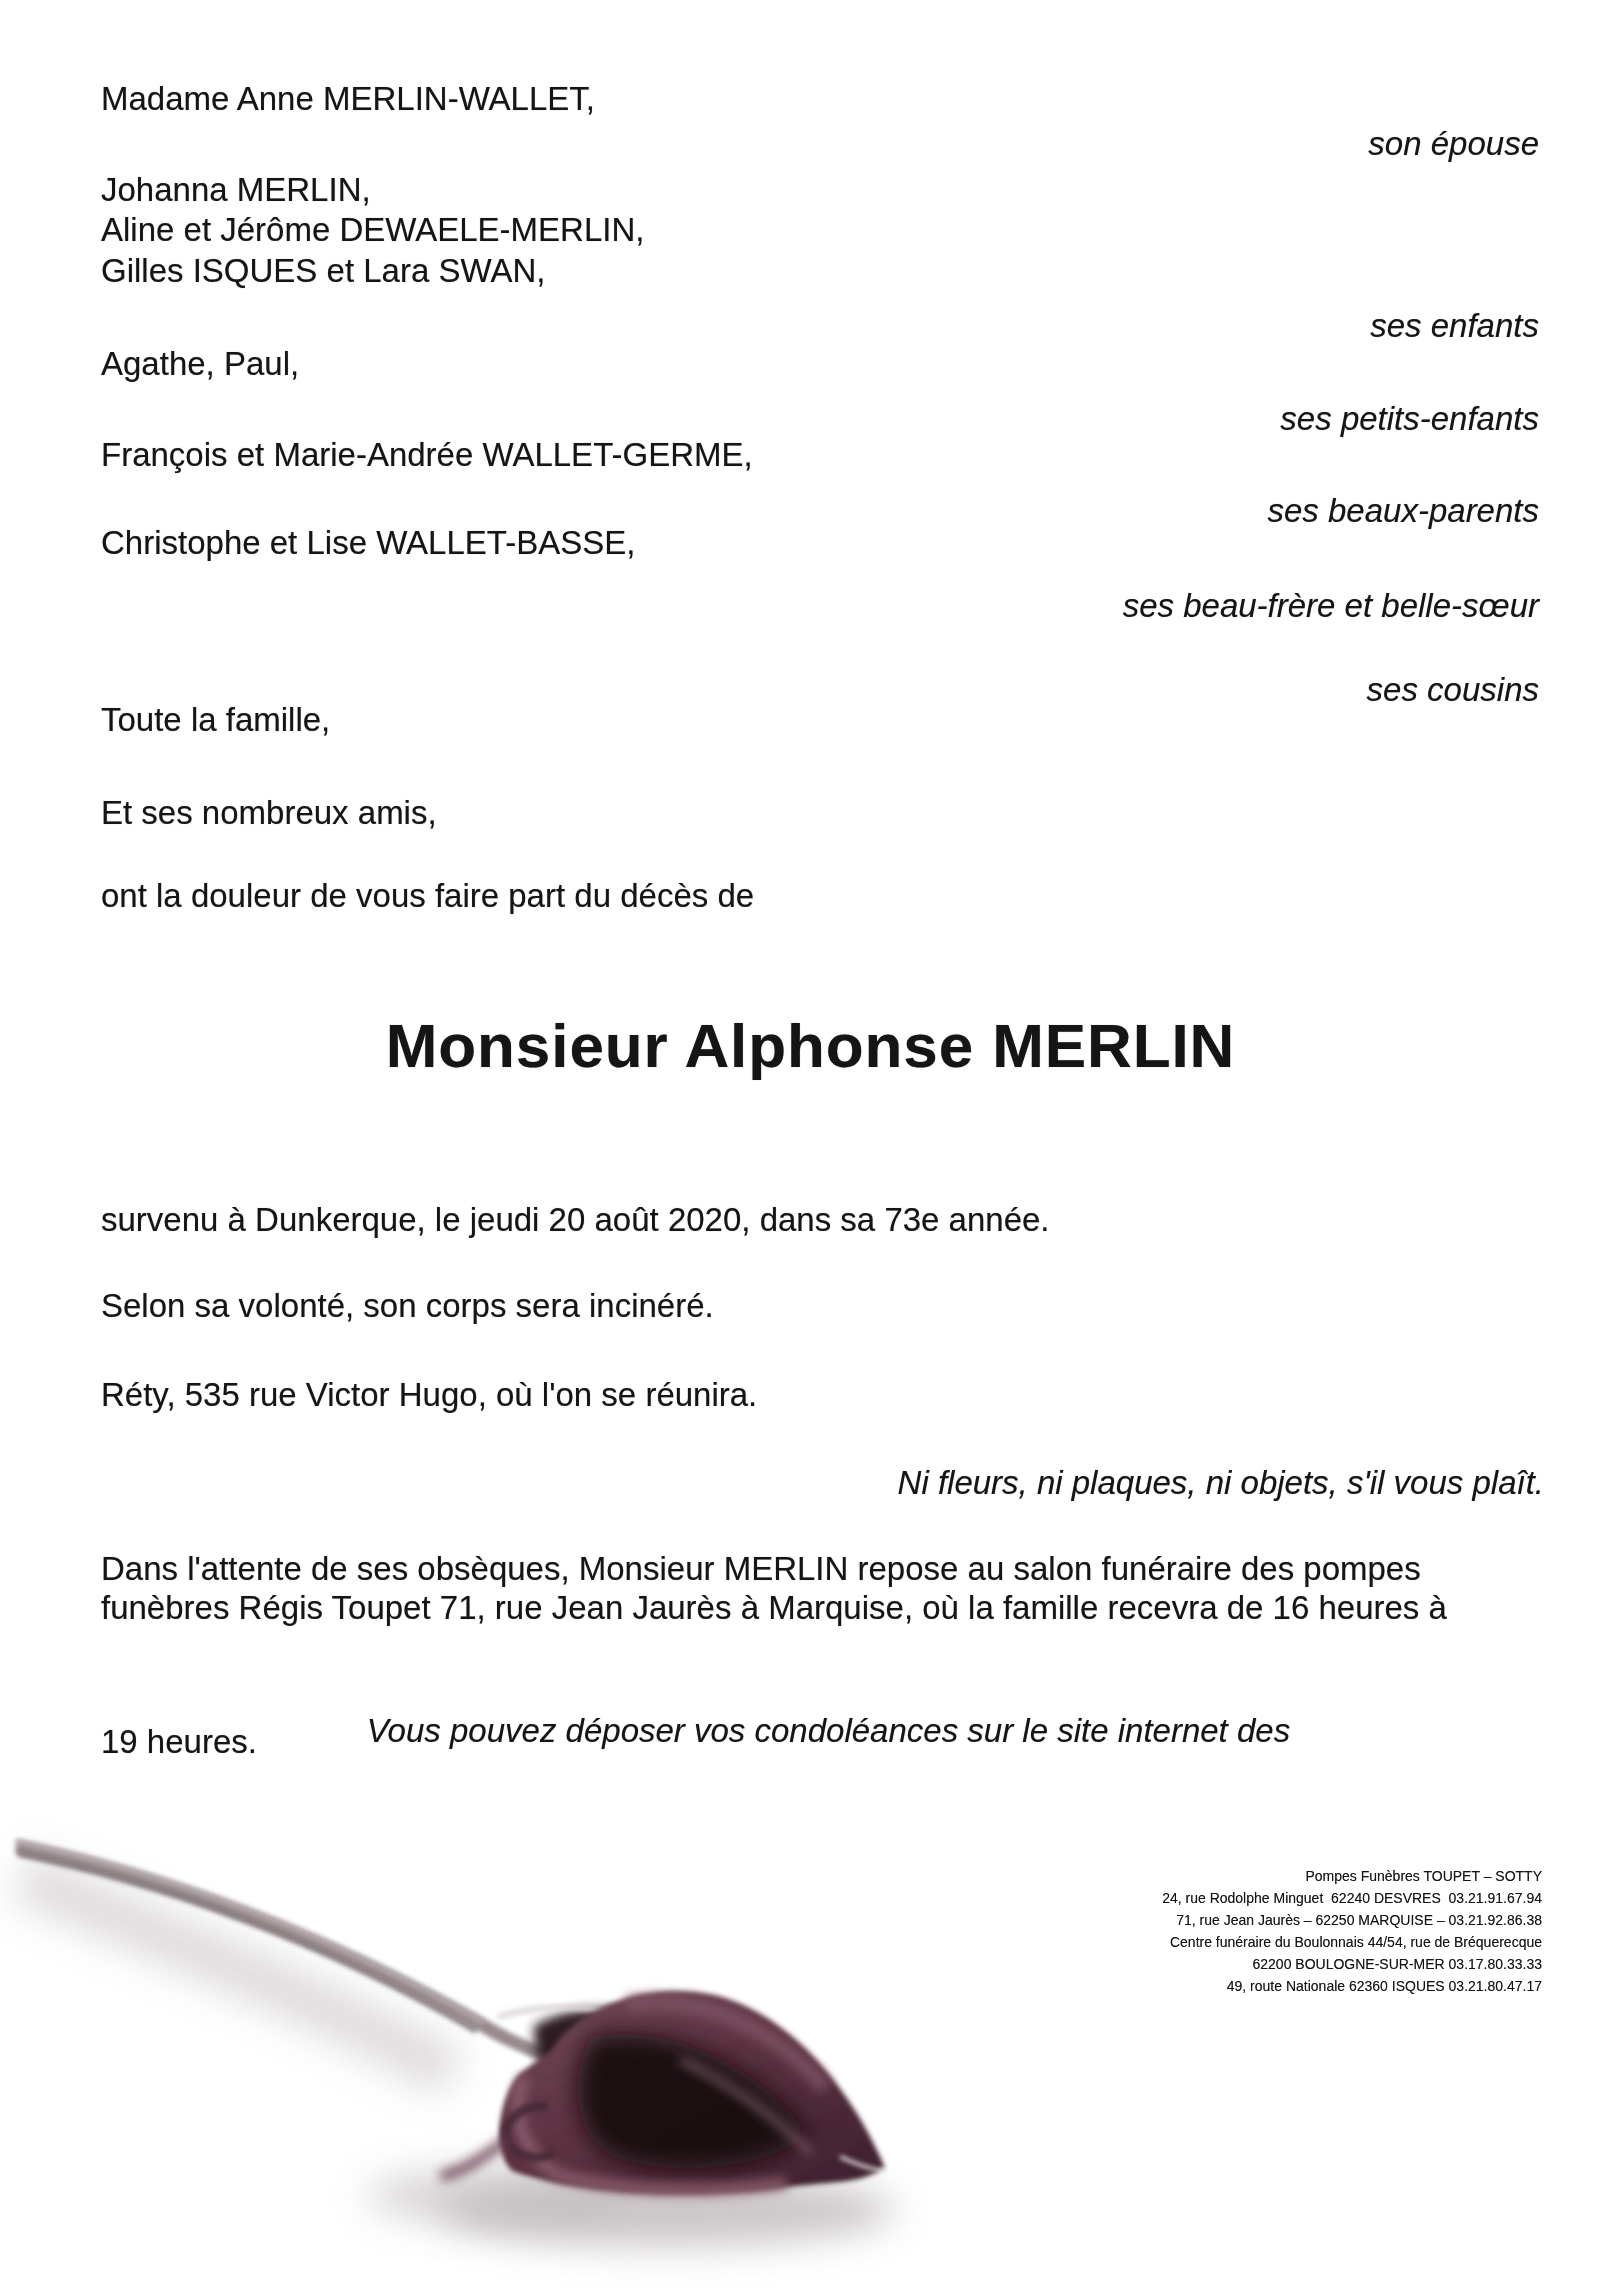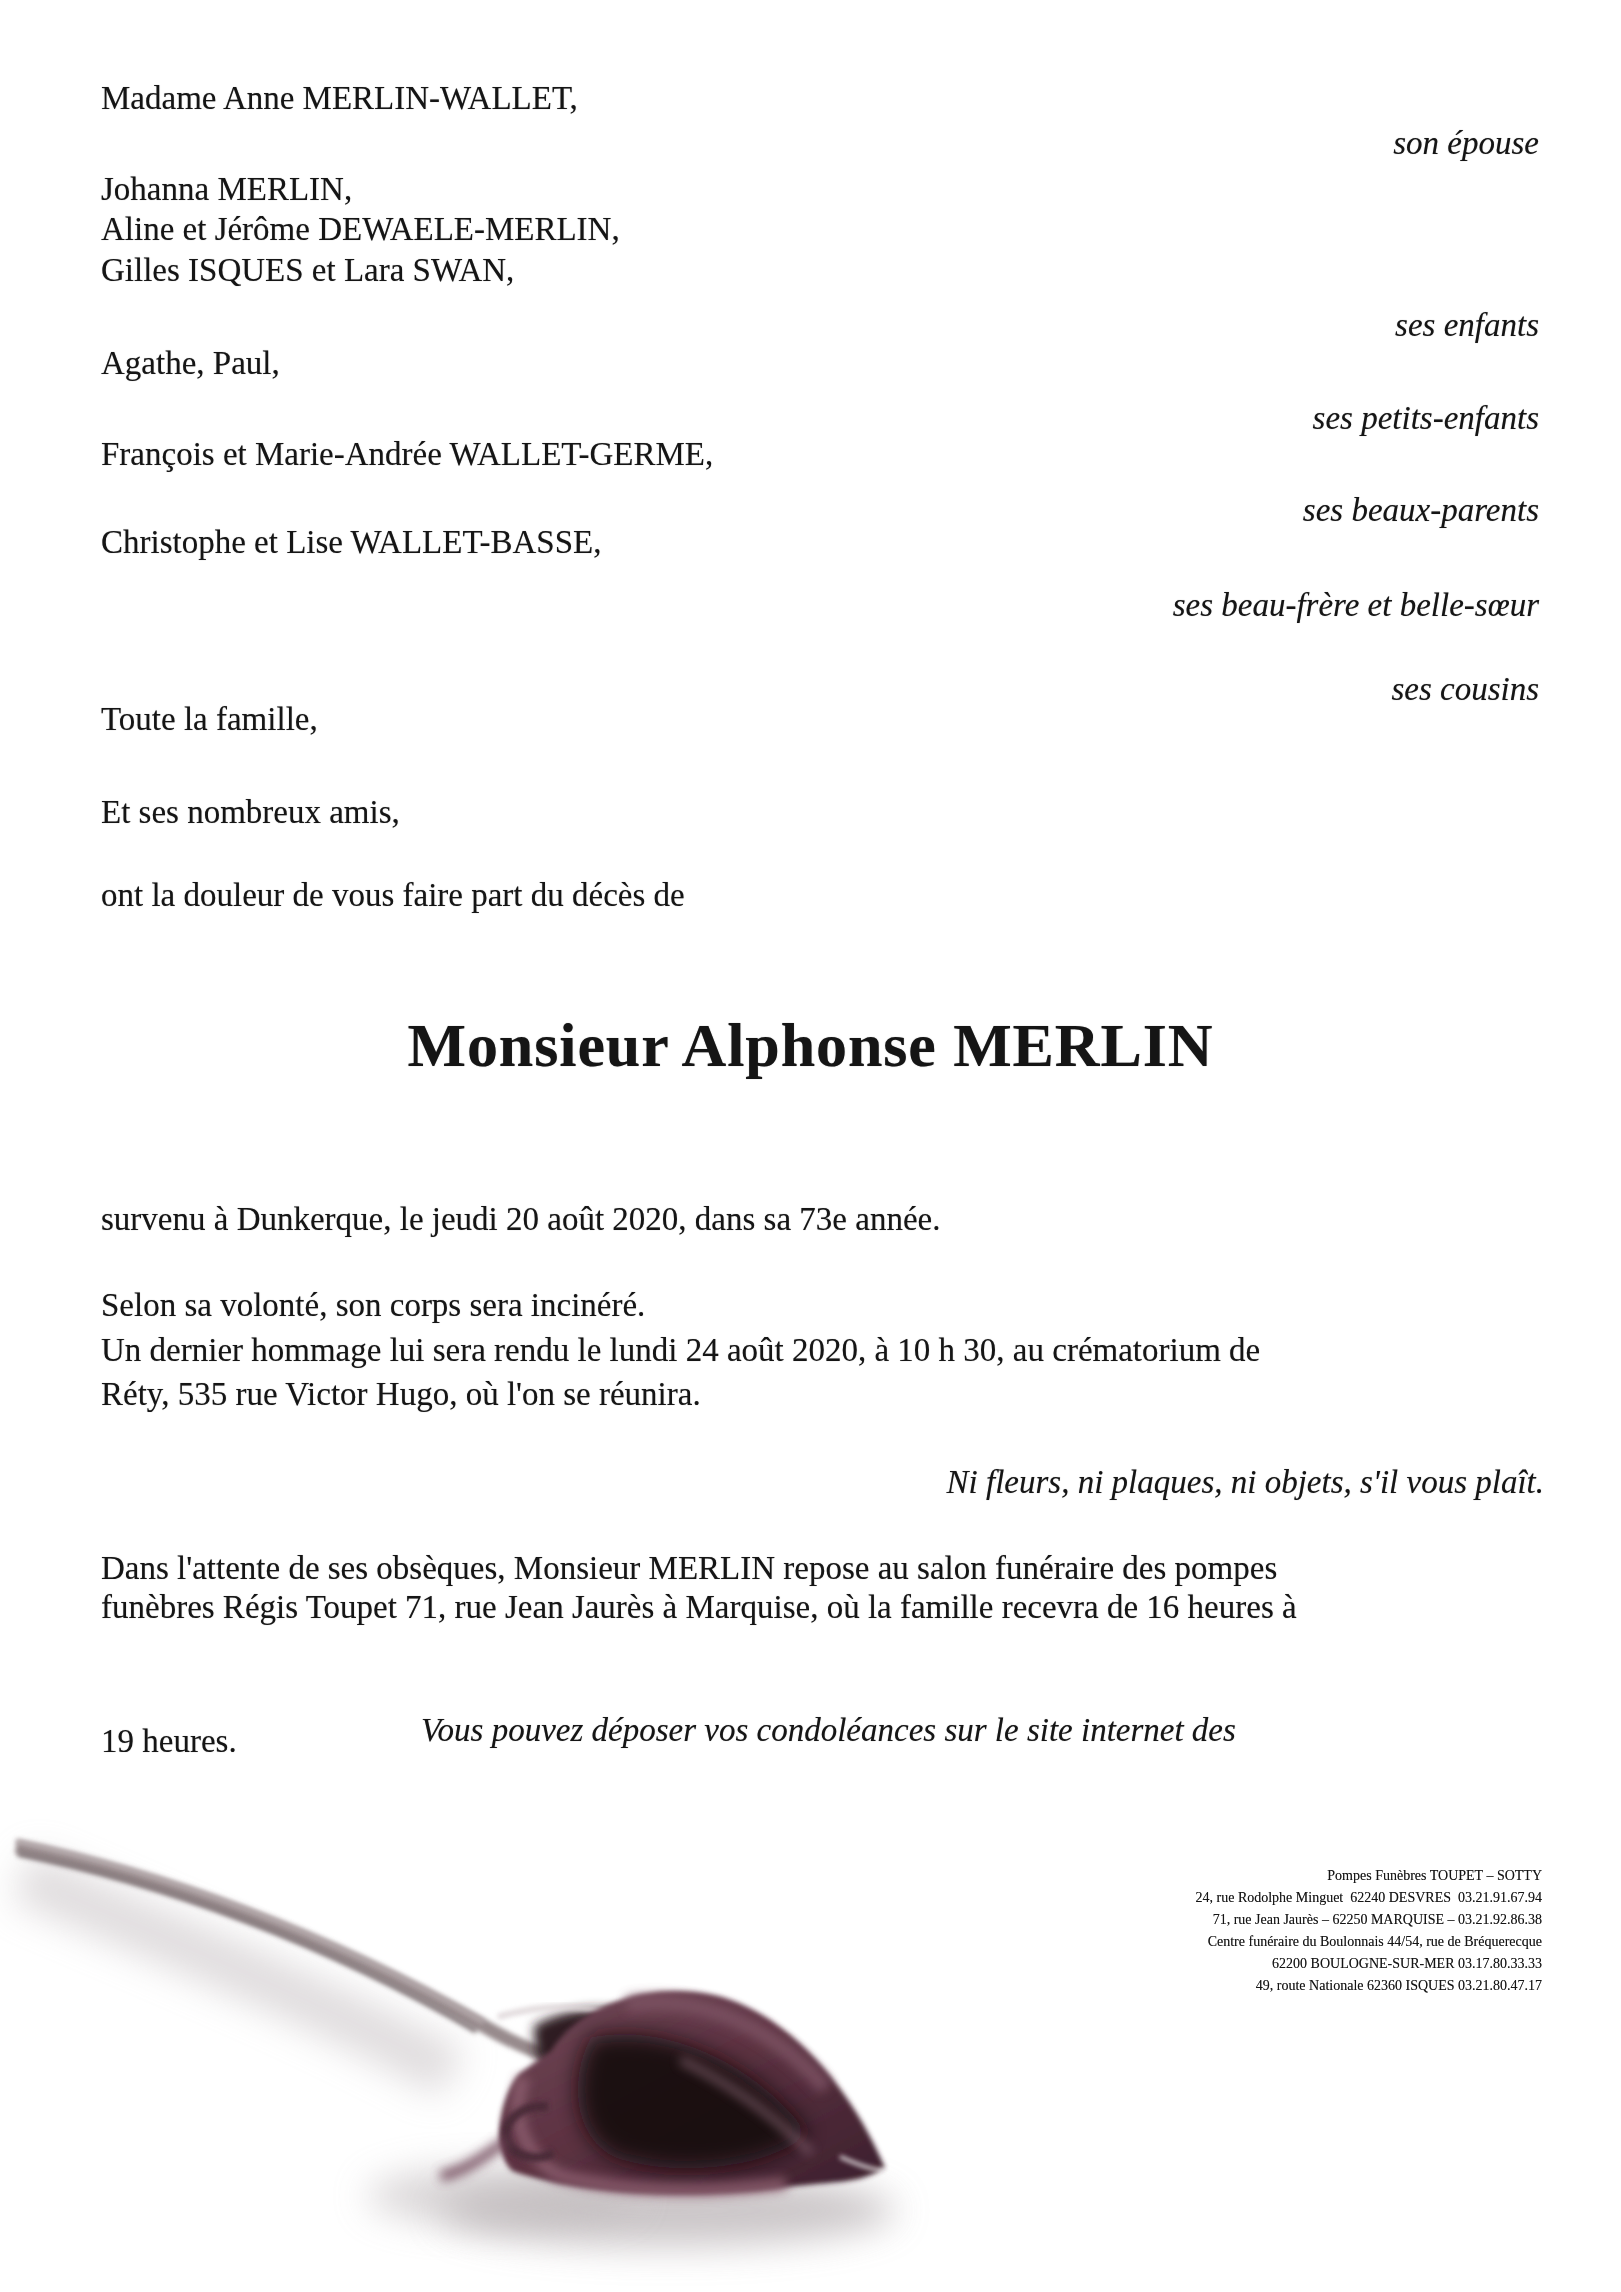--- a/index.html
+++ b/index.html
@@ -1,21 +1,21 @@
 <!DOCTYPE html>
 <html style="font-size:14.3px"><head>
 <meta charset="utf-8">
 <style>
   html,body{margin:0;padding:0;background:#e8e8e8;}
   .page{
     position:relative;
     width:1621px;height:2293px;
     background:#ffffff;
     overflow:hidden;
-    font-family:Liberation Serif, serif;
+    font-family:Liberation Sans, sans-serif;
     color:#151515;
   }
   .line{
     position:absolute;
     left:101px;
     font-size:33px;
     line-height:39px;
     white-space:pre;
     text-shadow:0 0 0.9px rgba(20,20,20,.45);
   }
@@ -84,21 +84,20 @@
   <div class="line rel" style="top:399px">ses petits-enfants</div>
   <div class="line rel" style="top:491px">ses beaux-parents</div>
   <div class="line rel" style="top:586px">ses beau-frère et belle-sœur</div>
   <div class="line rel" style="top:670px">ses cousins</div>
 
   <div class="title">Monsieur Alphonse MERLIN</div>
 
   <div class="line" style="top:1200px">survenu à Dunkerque, le jeudi 20 août 2020, dans sa 73e année.</div>
 
   <div class="line" style="top:1286px">Selon sa volonté, son corps sera incinéré.</div>
-  <div class="line" style="top:1331px">Un dernier hommage lui sera rendu le lundi 24 août 2020, à 10 h 30, au crématorium de</div>
   <div class="line" style="top:1375px">Réty, 535 rue Victor Hugo, où l'on se réunira.</div>
 
   <div class="line nofleurs" style="top:1463px">Ni fleurs, ni plaques, ni objets, s'il vous plaît.</div>
 
   <div class="line" style="top:1549px">Dans l'attente de ses obsèques, Monsieur MERLIN repose au salon funéraire des pompes</div>
   <div class="line" style="top:1588px">funèbres Régis Toupet 71, rue Jean Jaurès à Marquise, où la famille recevra de 16 heures à</div>
   <div class="line" style="top:1722px">19 heures.</div>
 
   <div class="condolences">
     <div>Vous pouvez déposer vos condoléances sur le site internet des</div>

